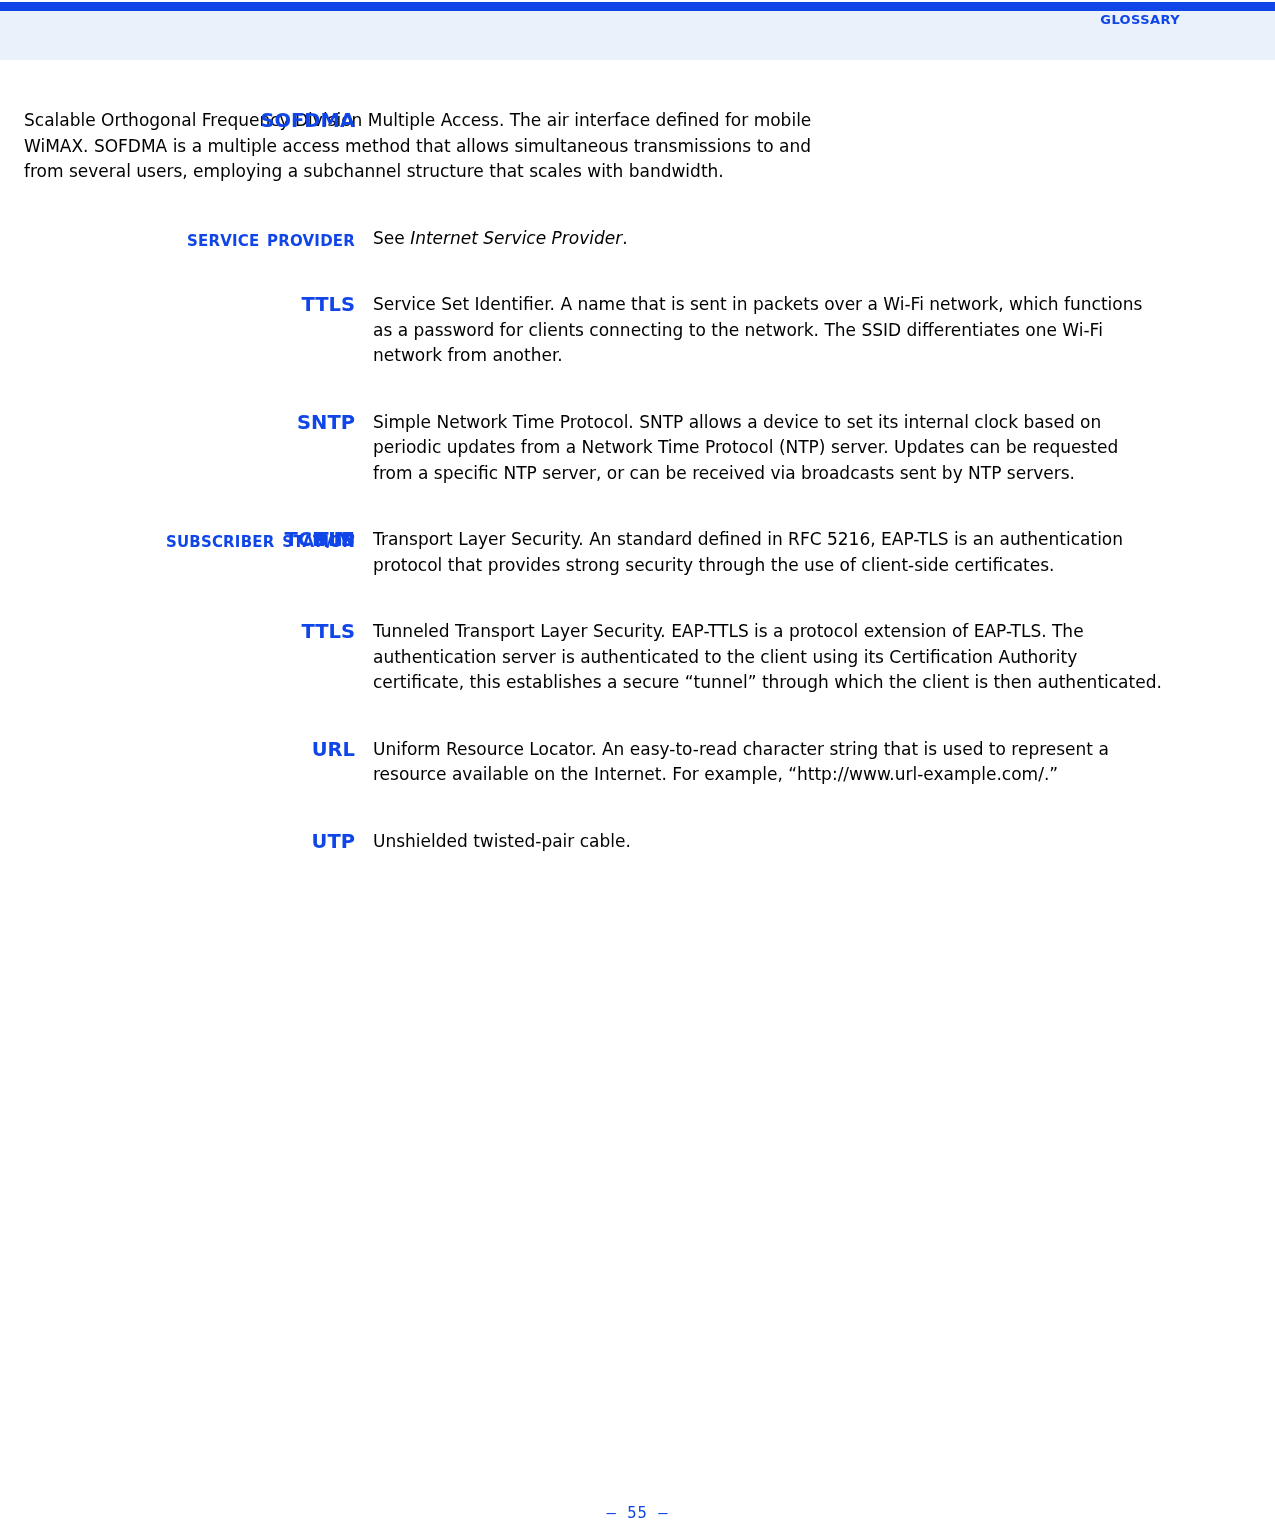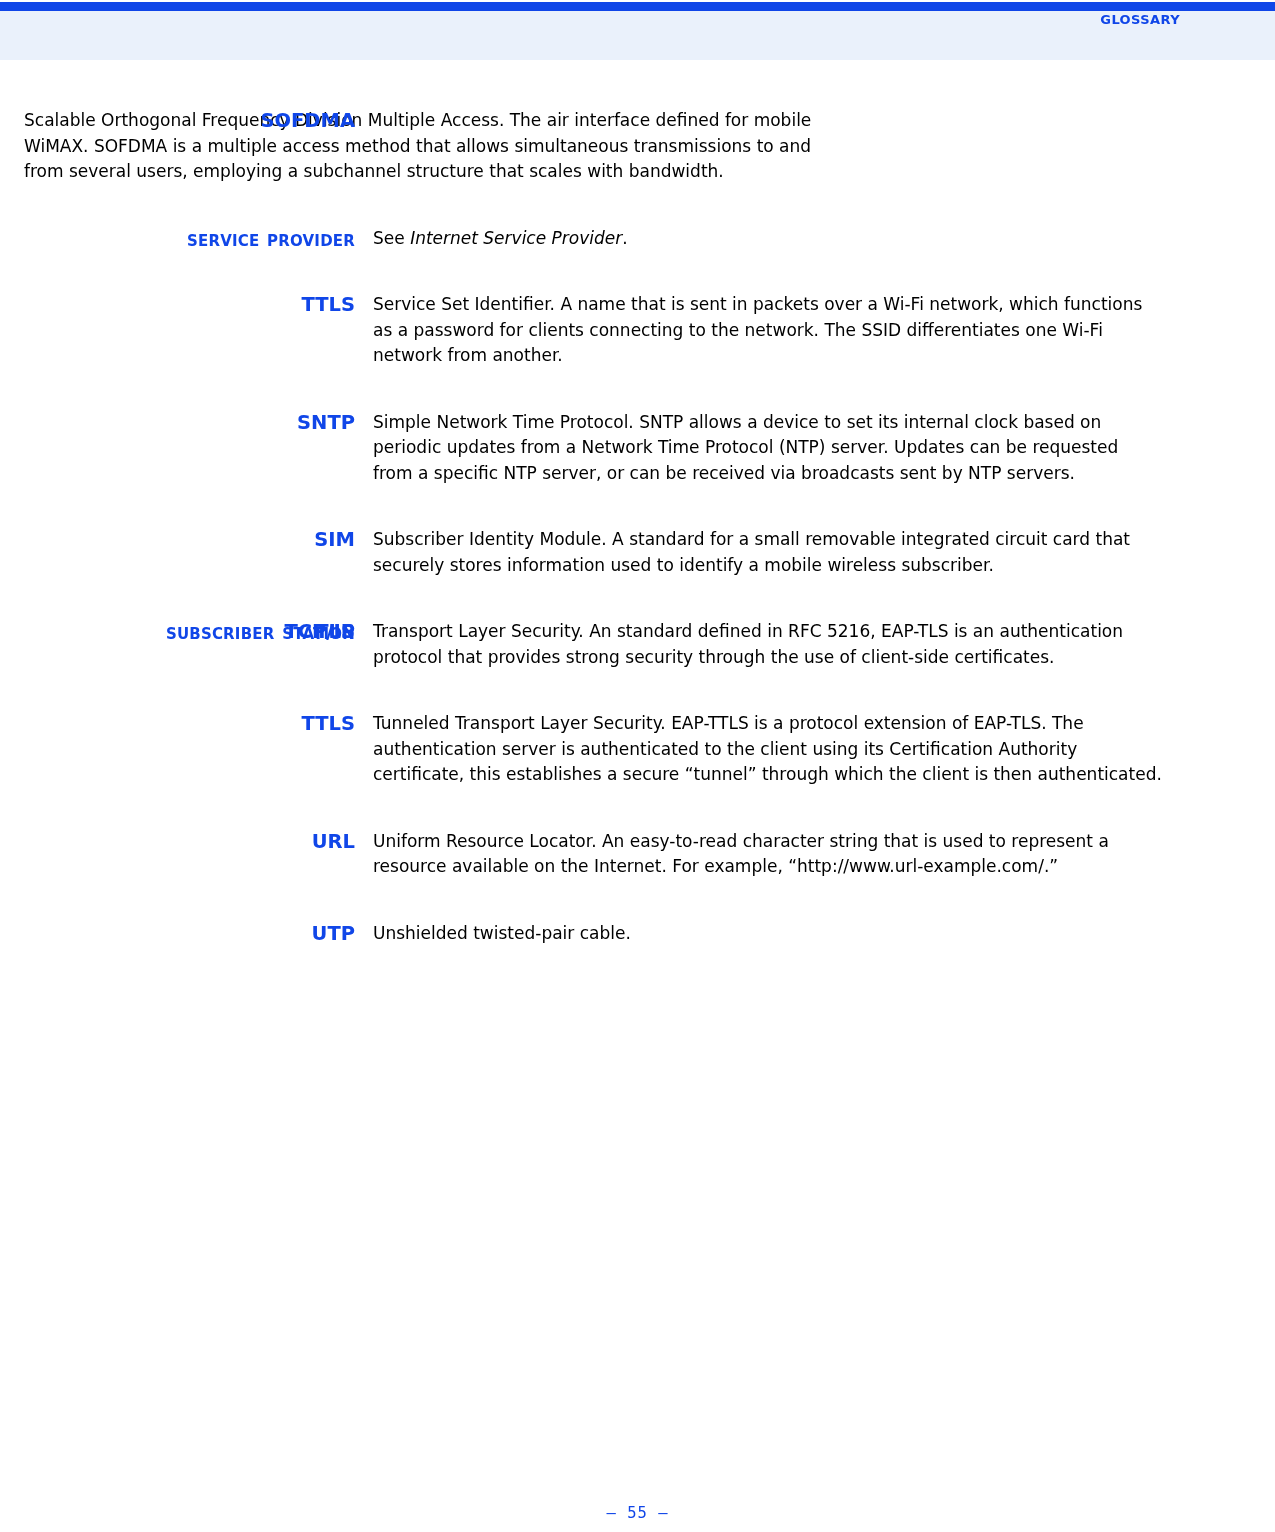--- a/index.html
+++ b/index.html
@@ -151,21 +151,20 @@
       <div class="glossary-entry">
         <div class="entry-term">TTLS</div>
         <div class="entry-def">Service Set Identifier. A name that is sent in packets over a Wi-Fi network, which functions as a password for clients connecting to the network. The SSID differentiates one Wi-Fi network from another.</div>
       </div>
       <div class="glossary-entry">
         <div class="entry-term">SNTP</div>
         <div class="entry-def">Simple Network Time Protocol. SNTP allows a device to set its internal clock based on periodic updates from a Network Time Protocol (NTP) server. Updates can be requested from a specific NTP server, or can be received via broadcasts sent by NTP servers.</div>
       </div>
       <div class="glossary-entry">
         <div class="entry-term">SIM</div>
-        <div class="entry-def">Subscriber Identity Module. A standard for a small removable integrated circuit card that securely stores information used to identify a mobile wireless subscriber.</div>
       </div>
       <div class="glossary-entry">
         <div class="entry-term smallcaps">Subscriber Station</div>
       </div>
       <div class="glossary-entry">
         <div class="entry-term">TCP/IP</div>
       </div>
       <div class="glossary-entry">
         <div class="entry-term">TLS</div>
         <div class="entry-def">Transport Layer Security. An standard defined in RFC 5216, EAP-TLS is an authentication protocol that provides strong security through the use of client-side certificates.</div>

